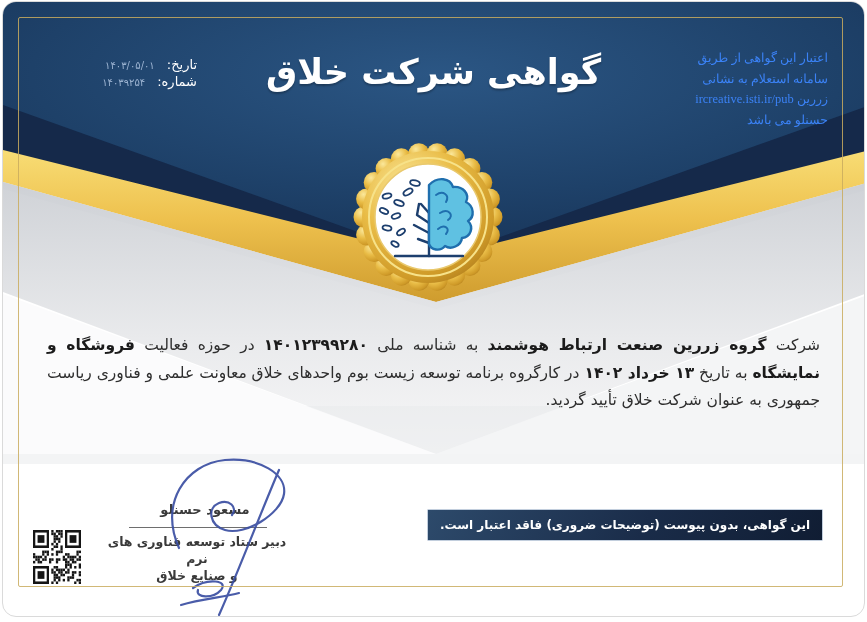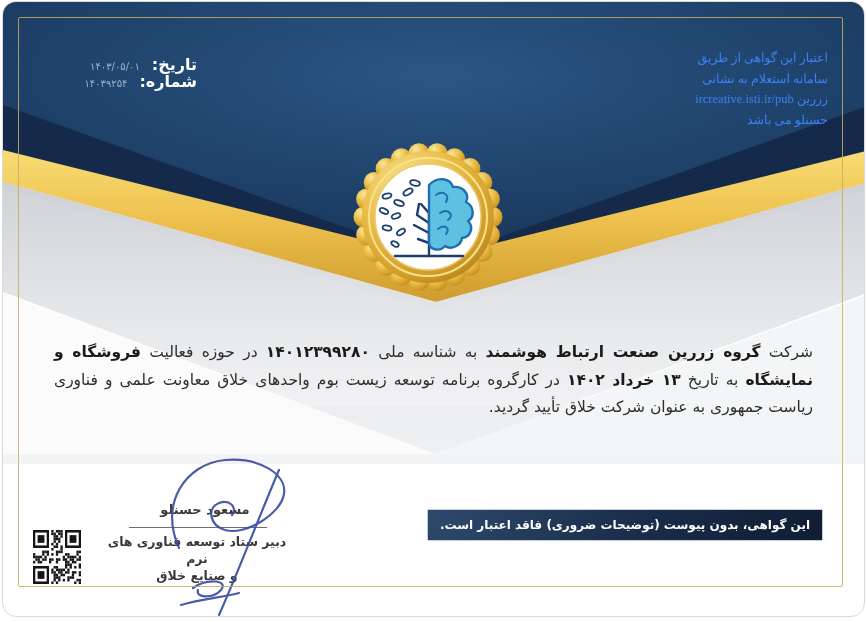--- a/index.html
+++ b/index.html
@@ -12,39 +12,39 @@
     border:1px solid #dadada;border-radius:14px;overflow:hidden;
   }
   .header-art{position:absolute;left:0;top:0;z-index:1;}
   .inner-frame{
     position:absolute;left:15px;top:15px;right:21px;bottom:29px;
     border:1px solid rgba(201,171,94,.85);border-radius:2px;
     pointer-events:none;z-index:6;
   }
   .meta{position:absolute;top:54px;left:60px;width:134px;direction:rtl;z-index:2;}
   .meta-row{display:flex;gap:12px;align-items:baseline;}
-  .meta-label{color:#ffffff;font-weight:700;font-size:16px;line-height:17px;}
+  .meta-label{color:#ffffff;font-weight:400;font-size:13px;line-height:17px;}
   .meta-value{color:#9db4d2;font-size:10px;letter-spacing:.4px;}
   .title{
     position:absolute;top:50px;left:0;right:0;text-align:center;z-index:2;
     color:#ffffff;font-size:35px;font-weight:700;direction:rtl;
     text-shadow:0 2px 2px rgba(0,0,0,.25);
   }
   .validity{
     position:absolute;top:46px;right:36px;width:218px;z-index:2;
     direction:rtl;text-align:right;color:#3b82f6;font-size:12.5px;line-height:20.5px;font-family:Liberation Serif, serif;
   }
   .validity .ltr{direction:ltr;text-align:right;}
   .medal{position:absolute;left:340px;top:130px;z-index:3;}
   .certify{
     position:absolute;top:291px;left:0;right:0;text-align:center;z-index:2;
     color:#3c3c3c;font-size:14.5px;direction:rtl;
   }
   .body-text{
-    position:absolute;top:319px;left:33px;right:33px;z-index:2;margin:18px;
+    position:absolute;top:319px;left:33px;right:33px;z-index:2;margin:11px;
     direction:rtl;text-align:justify;font-size:15.5px;line-height:27.5px;color:#2e2e2e;
   }
   .body-text .b{font-weight:700;color:#1b1b1b;}
   .qr{position:absolute;left:30px;top:528px;z-index:2;}
   .sig-name{
     position:absolute;left:118px;top:500px;width:168px;text-align:center;z-index:2;
     font-weight:700;font-size:13px;color:#3a3a3a;direction:rtl;
   }
   .sig-line{position:absolute;left:126px;top:525px;width:138px;border-top:1.5px solid #6e6e6e;z-index:2;}
   .sig-title{
@@ -98,20 +98,21 @@
     <div class="meta-row">
       <span class="meta-label">تاریخ:</span>
       <span class="meta-value">۱۴۰۳/۰۵/۰۱</span>
     </div>
     <div class="meta-row">
       <span class="meta-label">شماره:</span>
       <span class="meta-value">۱۴۰۳۹۲۵۴</span>
     </div>
   </div>
 
+  <div class="title">گواهی شرکت خلاق</div>
 
   <div class="validity">
     <div>اعتبار این گواهی از طریق</div>
     <div>سامانه استعلام به نشانی</div>
     <div class="ltr">ircreative.isti.ir/pub زررین</div>
     <div>حسنلو می باشد</div>
   </div>
 
   <svg class="medal" width="170" height="170" viewBox="-85 -85 170 170" aria-hidden="true">
     <defs>

